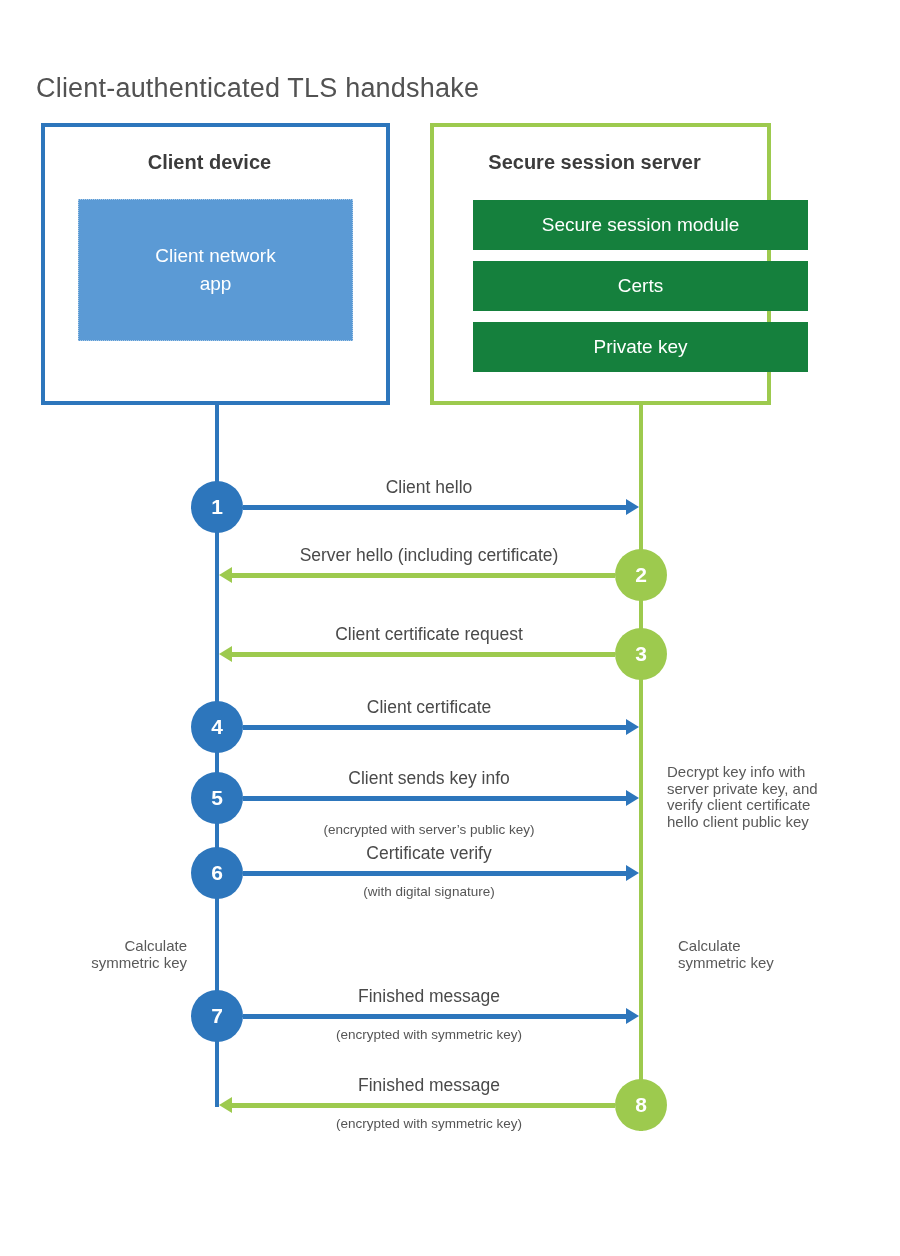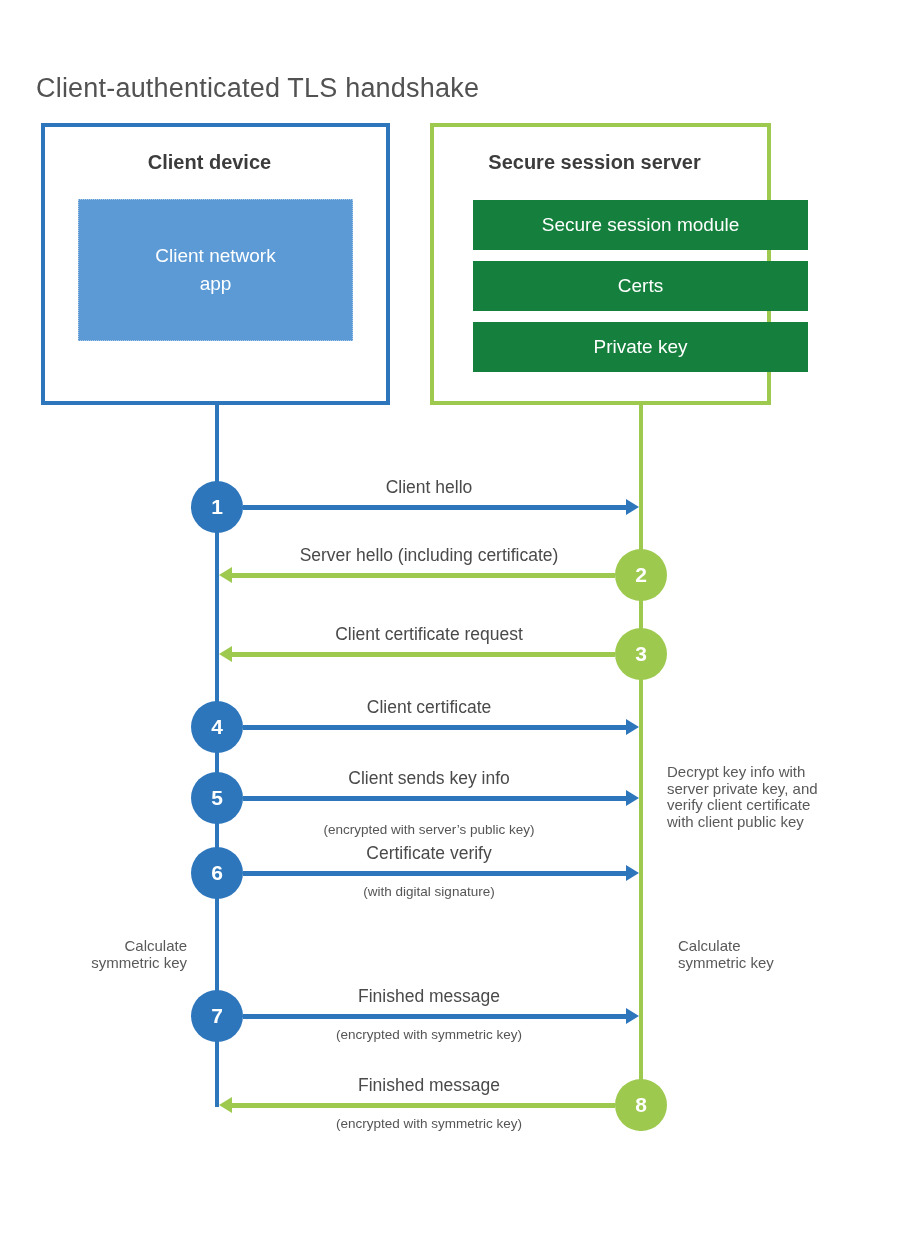--- a/index.html
+++ b/index.html
@@ -224,21 +224,21 @@
   <div class="arrow left" style="left:219px; top:1097px;">
     <div class="shaft"></div>
     <div class="head"></div>
   </div>
   <div class="msg-sub" style="top:1116px;">(encrypted with symmetric key)</div>
 
   <div class="note" style="left:667px; top:764px; width:170px;">
     <div>Decrypt key info with</div>
     <div>server private key, and</div>
     <div>verify client certificate</div>
-    <div>with client public key</div>
+    <div>hello client public key</div>
   </div>
 
   <div class="note right-align" style="left:67px; top:938px; width:120px;">
     <div>Calculate</div>
     <div>symmetric key</div>
   </div>
 
   <div class="note" style="left:678px; top:938px; width:120px;">
     <div>Calculate</div>
     <div>symmetric key</div>

